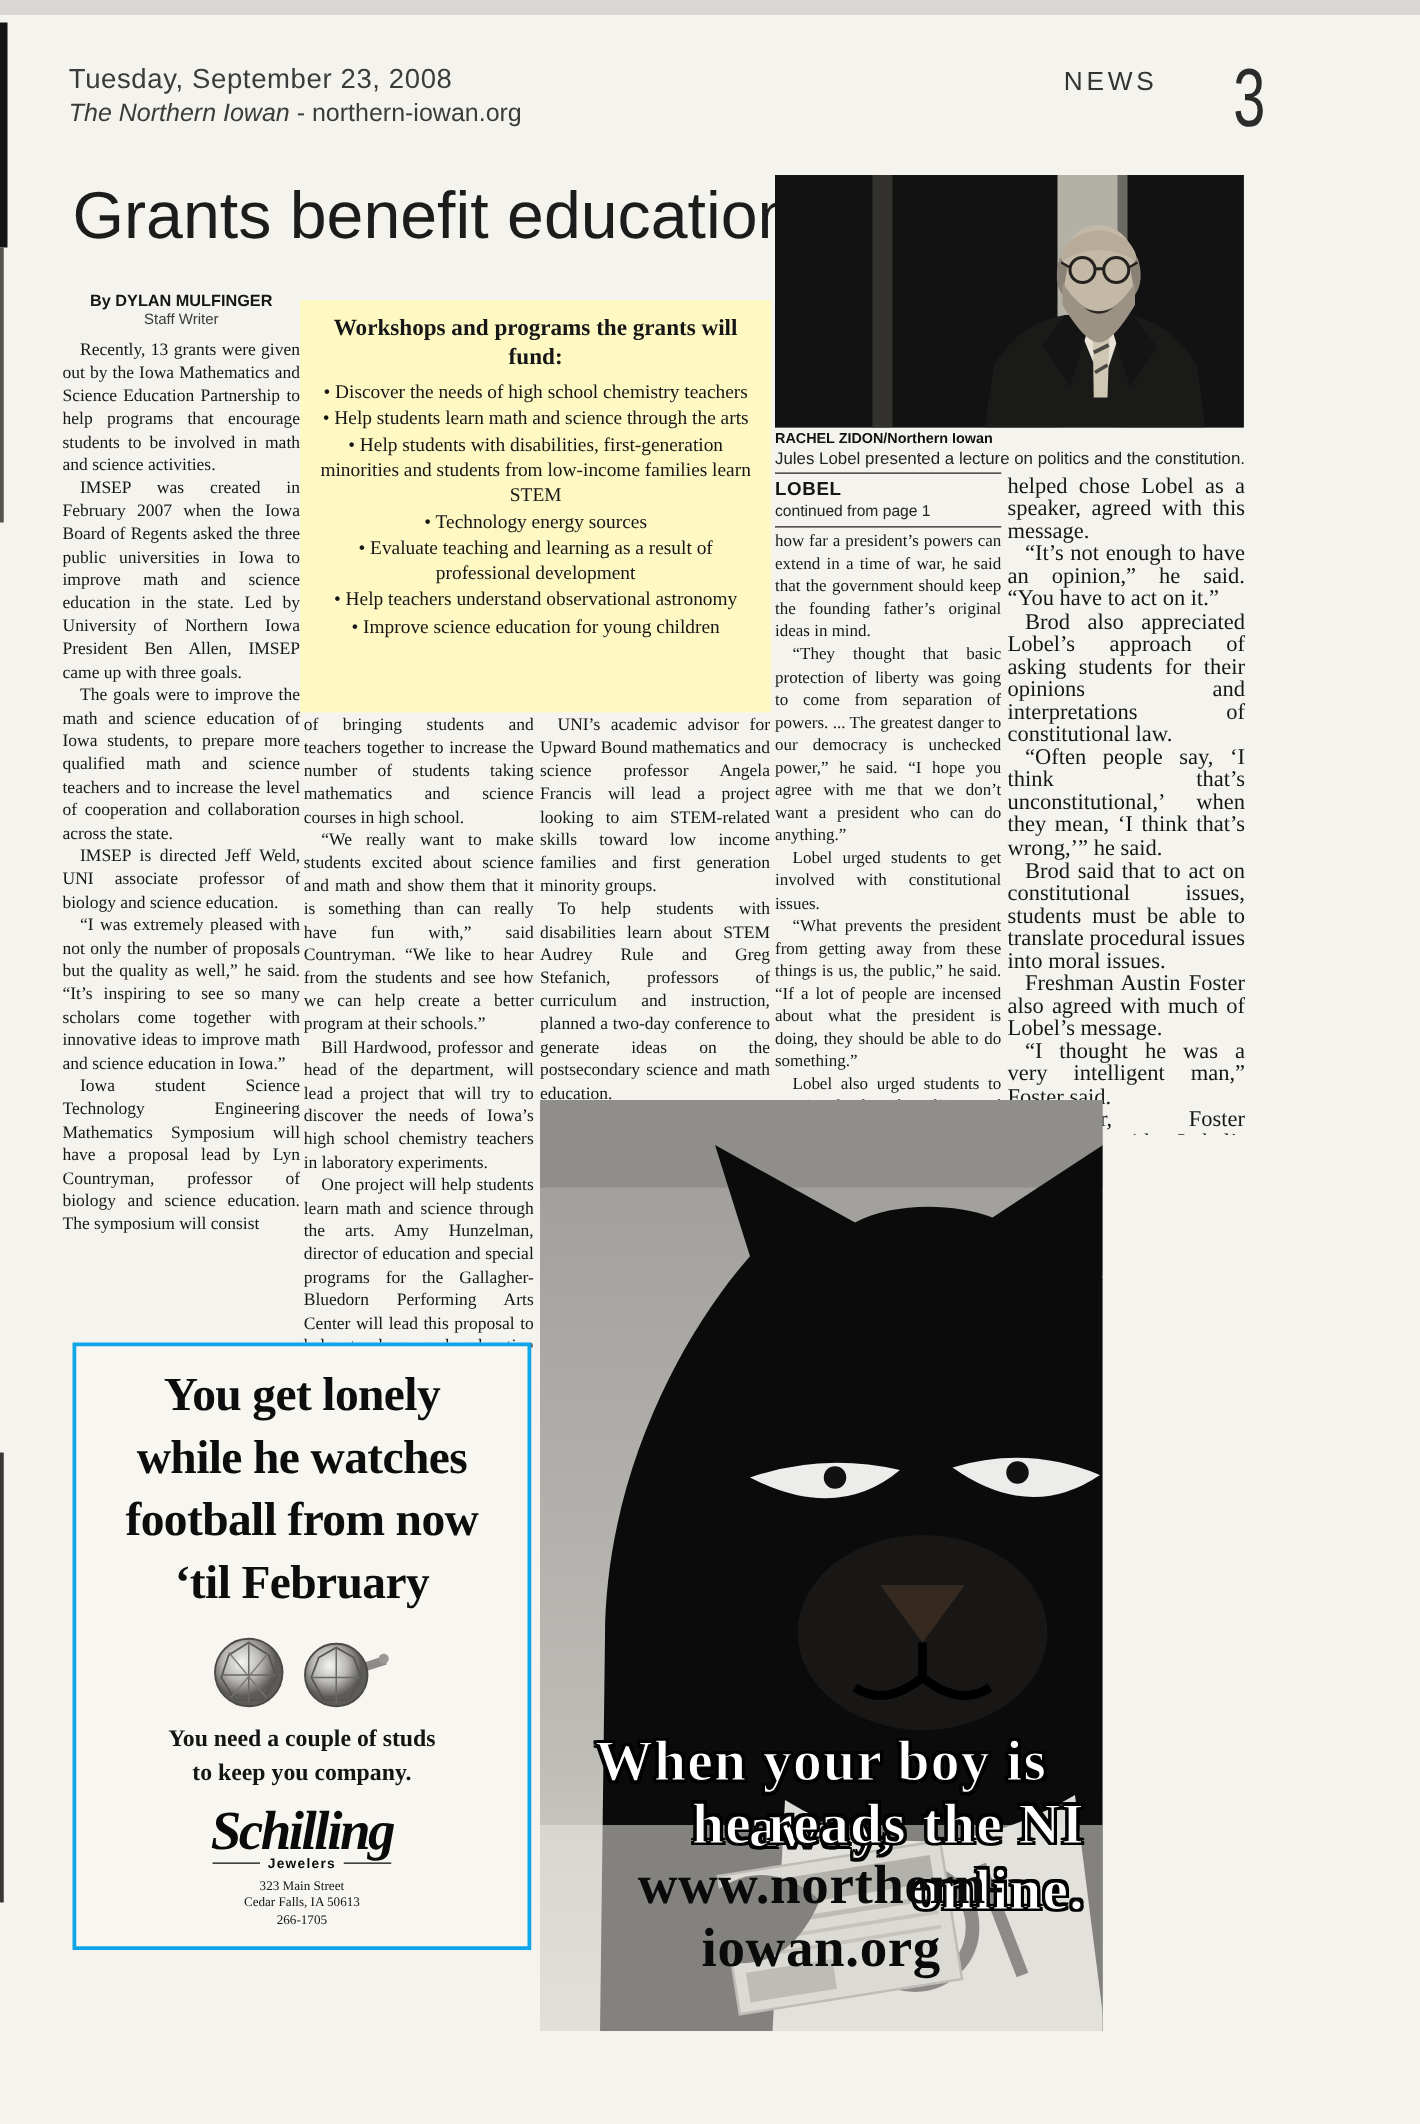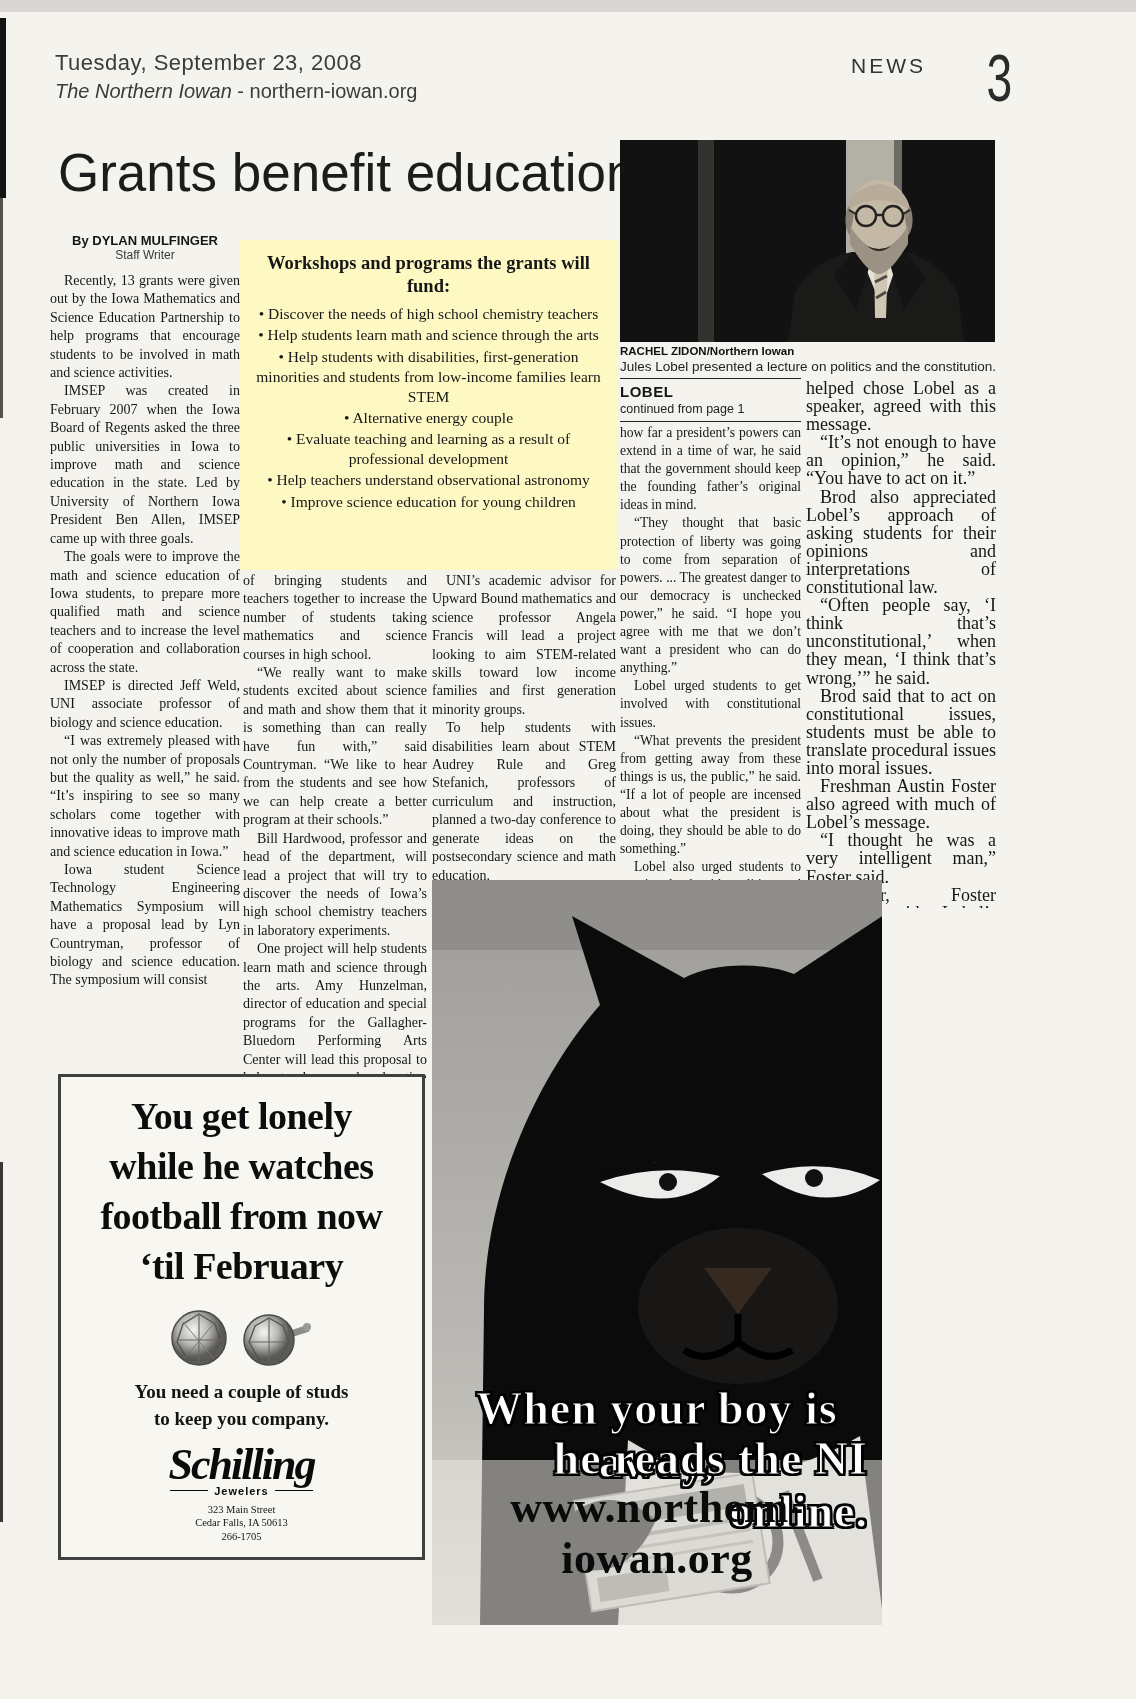--- a/index.html
+++ b/index.html
@@ -55,21 +55,21 @@
                    font:13.5px "Liberation Sans",sans-serif; color:#222; }
 
   .lobel-header { position:absolute; left:620px; top:366px; width:181px;
                   border-top:1px solid #222; border-bottom:1px solid #222; padding:4px 0 5px;
                   font-family:"Liberation Sans",sans-serif; }
   .lobel-header .slug { font-weight:bold; font-size:15px; letter-spacing:.5px; }
   .lobel-header .continued { font-size:12.5px; margin-top:2px; color:#222; }
 
   
   .jewelry-ad { position:absolute; left:58px; top:1062px; width:367px; height:486px; box-sizing:border-box;
-                background:#f7f6f1; border:3px solid #404040; text-align:center; overflow:hidden; }
+                background:#f7f6f1; border:3px solid #0ea5e9; text-align:center; overflow:hidden; }
   .j-headline { margin-top:14px; font-weight:bold; font-size:38px; line-height:1.32; letter-spacing:-.5px; color:#0d0d0d; }
   .j-earrings { margin:8px auto 2px; display:block; }
   .j-tagline { font-size:19px; font-weight:bold; line-height:1.45; color:#141414; }
   .j-logo { font-style:italic; font-weight:bold; font-size:44px; line-height:1; margin-top:10px; letter-spacing:-2px; color:#0a0a0a; }
   .j-logo-sub { font:bold 11px "Liberation Sans",sans-serif; letter-spacing:1px; margin-top:-2px; color:#0a0a0a;
                 display:flex; align-items:center; justify-content:center; gap:6px; }
   .j-logo-sub::before,.j-logo-sub::after { content:""; width:38px; height:1.5px; background:#0a0a0a; }
   .j-address { font-size:10.5px; line-height:1.3; margin-top:6px; color:#141414; }
 
   
@@ -116,21 +116,21 @@
     <p class="para">“I was extremely pleased with not only the number of proposals but the quality as well,” he said. “It’s inspiring to see so many scholars come together with innovative ideas to improve math and science education in Iowa.”</p>
     <p class="para">Iowa student Science Technology Engineering Mathematics Symposium will have a proposal lead by Lyn Countryman, professor of biology and science education. The symposium will consist</p>
   </div>
 
   <div class="fund-box">
     <h3>Workshops and programs the grants will fund:</h3>
     <ul>
       <li>Discover the needs of high school chemistry teachers</li>
       <li>Help students learn math and science through the arts</li>
       <li>Help students with disabilities, first-generation minorities and students from low-income families learn STEM</li>
-      <li>Alternative energy couple</li>
+      <li>Technology energy sources</li>
       <li>Evaluate teaching and learning as a result of professional development</li>
       <li>Help teachers understand observational astronomy</li>
       <li>Improve science education for young children</li>
     </ul>
   </div>
 
   <div class="col col2">
     <p class="para noindent">of bringing students and teachers together to increase the number of students taking mathematics and science courses in high school.</p>
     <p class="para">“We really want to make students excited about science and math and show them that it is something than can really have fun with,” said Countryman. “We like to hear from the students and see how we can help create a better program at their schools.”</p>
     <p class="para">Bill Hardwood, professor and head of the department, will lead a project that will try to discover the needs of Iowa’s high school chemistry teachers in laboratory experiments.</p>

